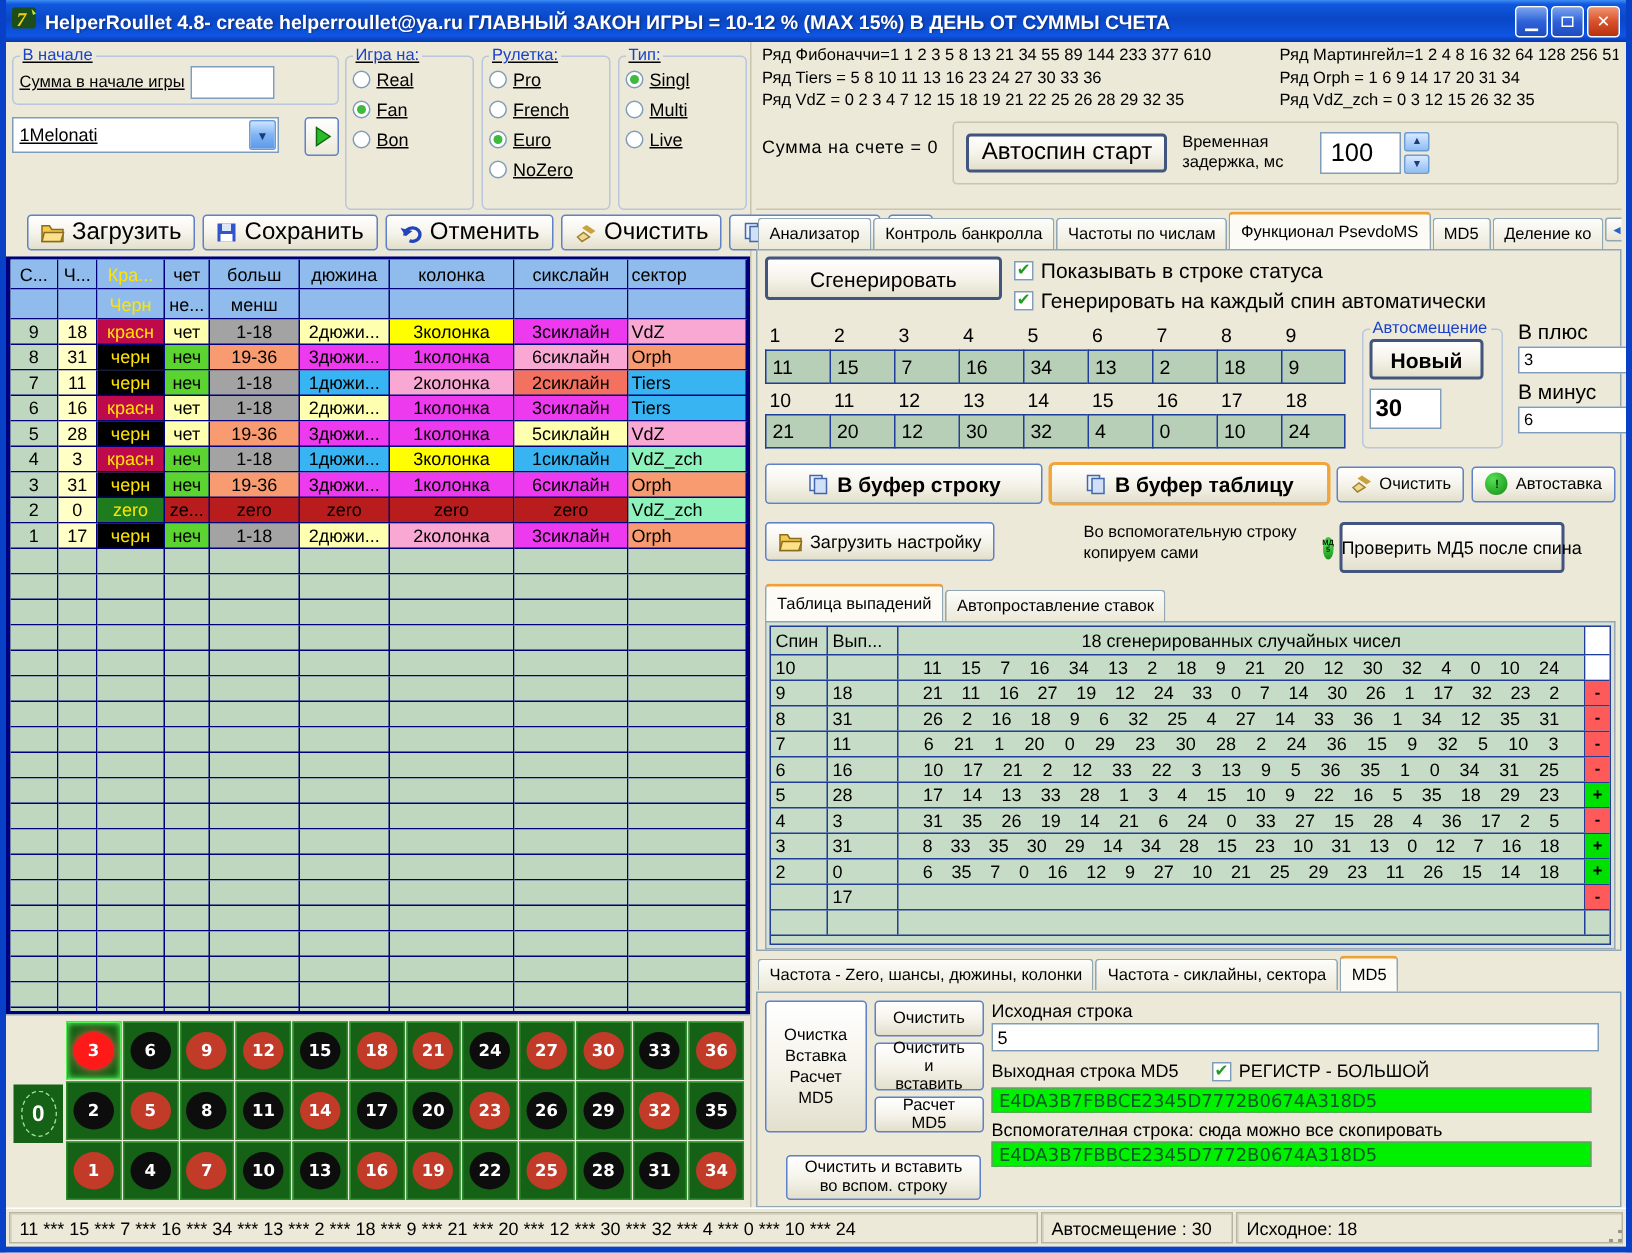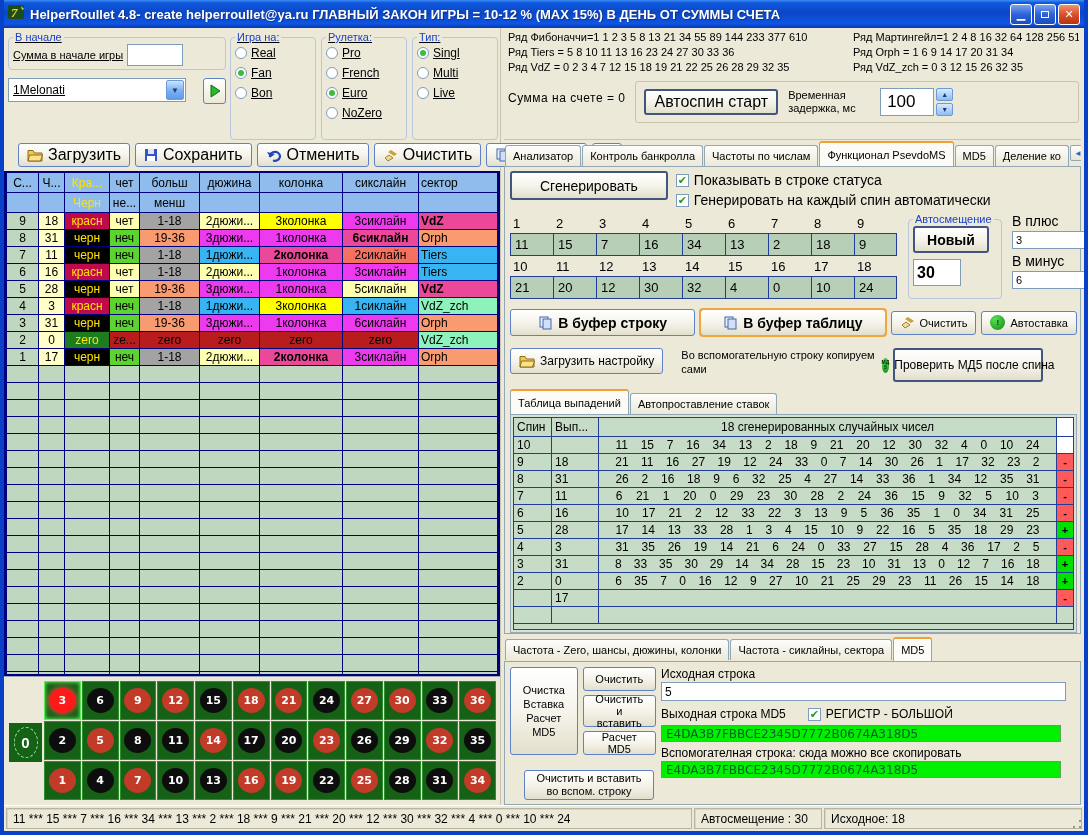--- a/index.html
+++ b/index.html
@@ -47,21 +47,21 @@
   .c-num{background:#FFFFC6;}
   .c-kr{background:#BE0A4A;color:#FFE400;}
   .c-ch{background:#000;color:#FFE400;}
   .c-py{background:#FFFFB0;}
   .c-bg{background:#5CD42F;}
   .c-aq{background:#a3a3a3;}
   .c-sa{background:#F99B70;}
   .c-bl{background:#38B4F2;}
   .c-mg{background:#EE3AEE;}
   .c-yl{background:#FFFF00;}
-  .c-gr{background:#ec4899;font-weight:bold;}
+  .c-gr{background:#f9a8d4;}
   .c-rd{background:#F4705F;}
   .c-lg{background:#8DF2BC;}
   .c-zd{background:#b91c1c;}
   .c-zy{background:#1E7C1E;color:#FFE400;}
   .c-hd{background:#8FBCEC;}
   .c-hdy{background:#8FBCEC;color:#FFE400;}
   
   .roulette{height:129px;flex:0 0 129px;background:#ECE9D8;border-top:1px solid #9AA8B8;position:relative;padding:4px 4px 4px 40px;}
   .r-row{display:flex;gap:1px;margin-bottom:1px;}
   .r-cell{width:37px;height:39px;background:#156115;border:1px solid #2F8F2F;display:flex;align-items:center;justify-content:center;}
@@ -112,21 +112,21 @@
   .plusminus{display:flex;flex-direction:column;font-size:14px;}
   .pm-input{width:82px;height:18px;font-size:11px;margin:2px 0 4px 0;}
   .buffer-row{display:flex;gap:5px;margin-top:10px;align-items:center;}
   .buf-big{width:196px;height:27px;font-size:14px;font-weight:bold;}
   .buf-big.focused{outline:2px solid #F0A63C;outline-offset:-1px;}
   .buf-small{height:24px;font-size:11px;}
   .circle-icon{width:15px;height:15px;border-radius:50%;background:radial-gradient(circle at 35% 30%,#55E055,#128A12);color:#003300;font-size:8px;font-weight:bold;display:flex;align-items:center;justify-content:center;}
   .circle-icon.md{font-size:5px;line-height:5px;text-align:center;color:#002200;}
   .load-row{display:flex;gap:18px;margin-top:12px;align-items:flex-start;}
   .load-btn{width:160px;height:26px;font-size:12px;}
-  .copy-note{font-size:11px;width:210px;line-height:14px;}
+  .copy-note{font-size:11px;width:210px;line-height:14px;margin-left:41px;}
   .md5check-btn{width:150px;height:34px;font-size:12px;line-height:14px;margin-left:auto;margin-right:34px;border-width:2px;border-color:#42557E;}
   .inner-tabs{display:flex;align-items:flex-end;gap:1px;margin-top:10px;height:22px;}
   .spins-wrap{flex:1;border:1px solid #9AA8B8;border-top:1px solid #91A7B4;background:#D6E2D6;padding:2px;}
   .spins-table{border:1px solid #1F3D99;background:#C7DCC7;height:100%;display:flex;flex-direction:column;overflow:hidden;}
   .st-row{display:flex;border-bottom:1px solid #1F3D99;height:17px;flex:0 0 17px;}
   .st-row.head{height:19px;flex:0 0 19px;font-size:12px;}
   .st-spin{width:38px;flex:0 0 38px;border-right:1px solid #1F3D99;font-size:12px;display:flex;align-items:center;padding-left:3px;}
   .st-res{width:47px;flex:0 0 47px;border-right:1px solid #1F3D99;font-size:12px;display:flex;align-items:center;padding-left:3px;}
   .st-nums{flex:1;border-right:1px solid #1F3D99;font-size:12px;display:flex;align-items:center;justify-content:space-around;padding:0 10px;overflow:hidden;}
   .st-head-nums{justify-content:center;font-size:12px;}

